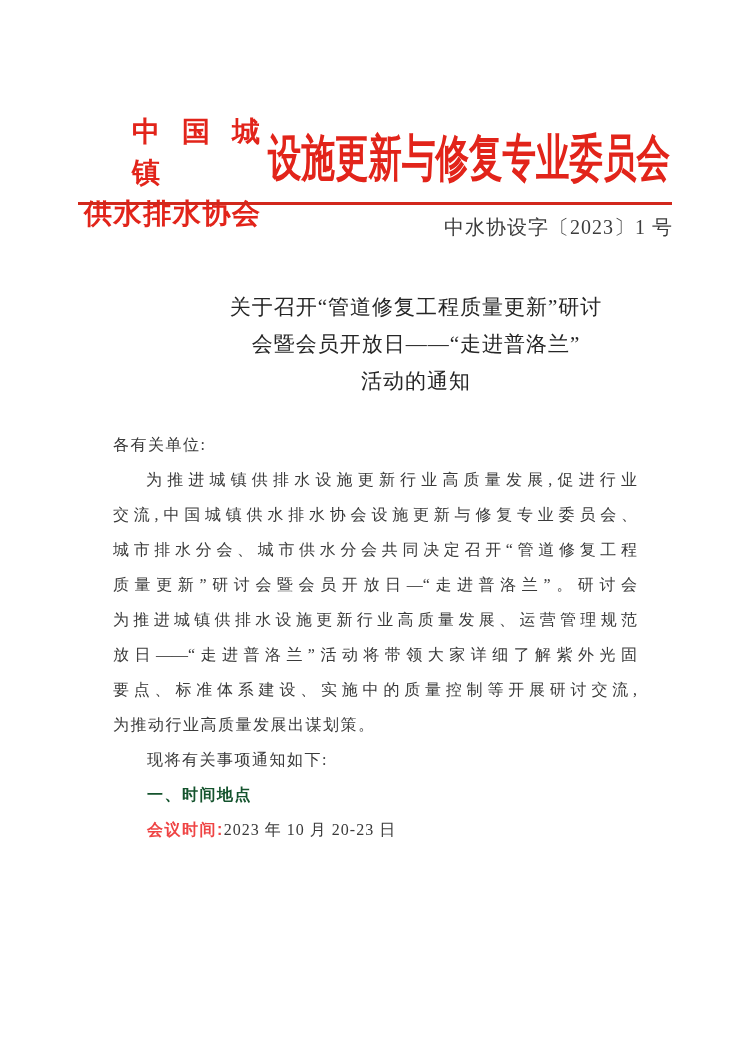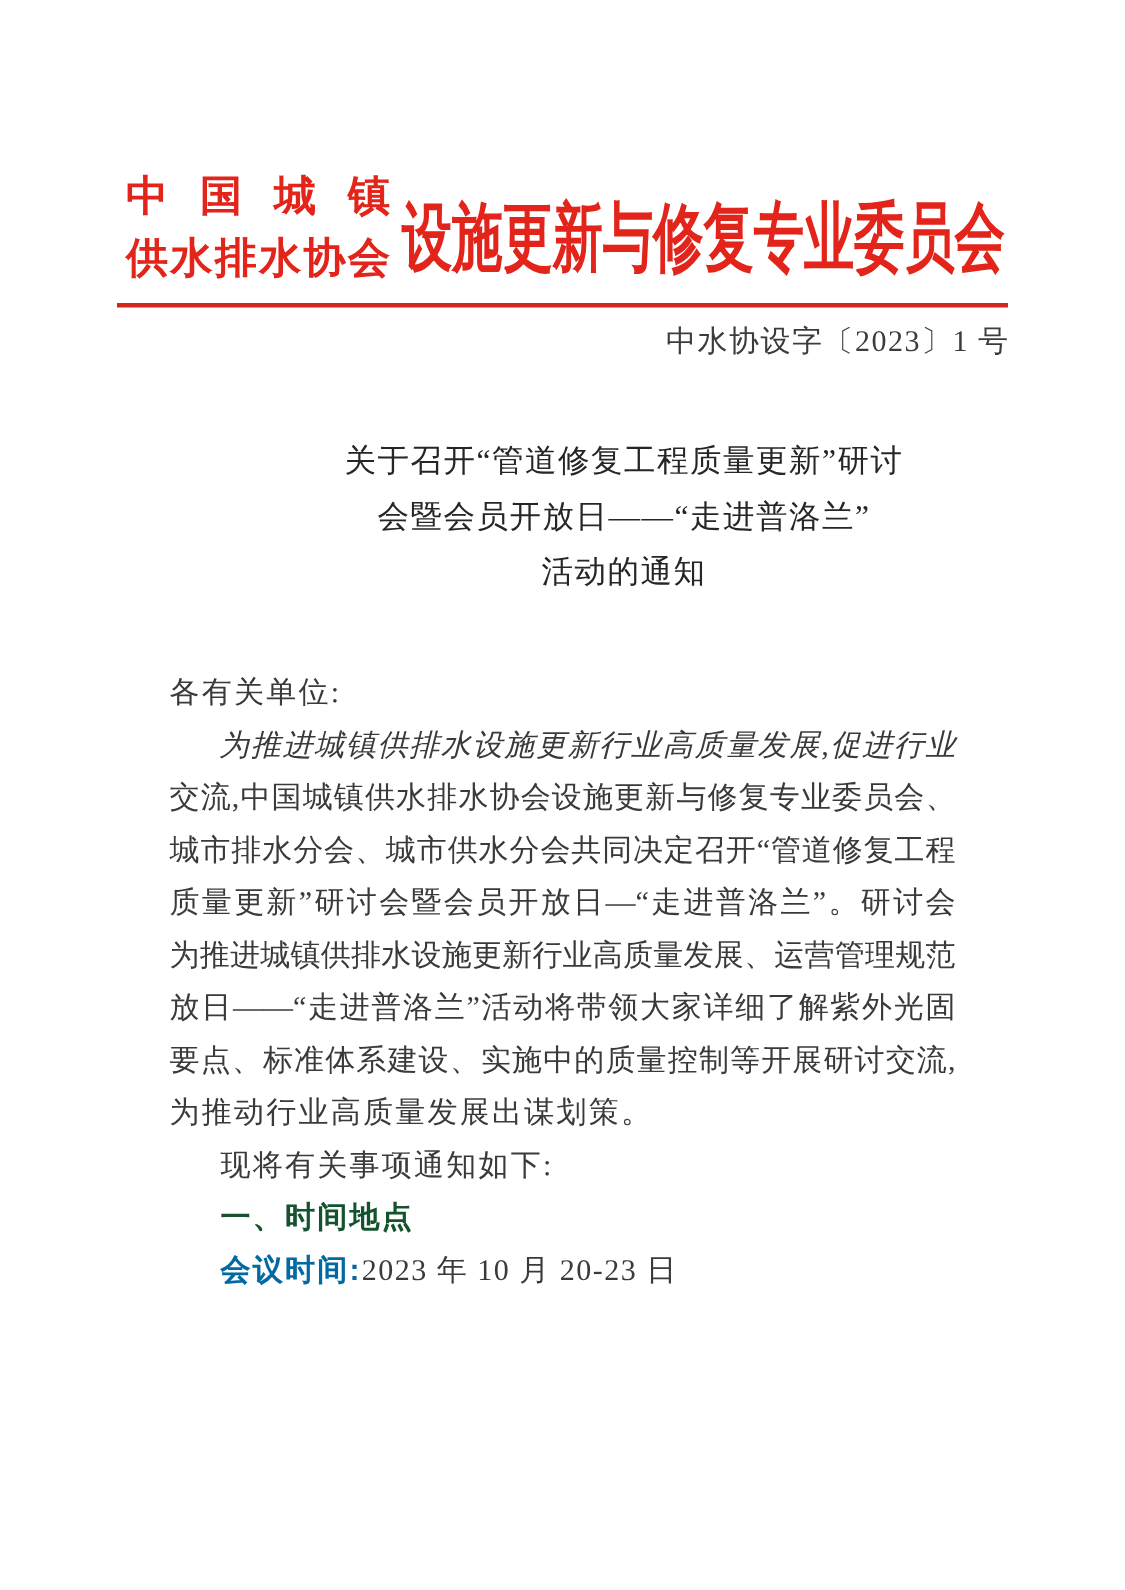--- a/index.html
+++ b/index.html
@@ -9,21 +9,21 @@
     background:#ffffff;
     overflow:hidden;
     font-family:"Liberation Serif","DejaVu Serif",serif;
     color:#333333;
   }
   
   .org{
     position:absolute;left:84px;top:111px;width:176px;
     color:#e2241a;font-weight:600;font-size:28px;line-height:41px;
   }
-  .org-line1{text-align:justify;text-align-last:justify;}
+  .org-line1{text-align:justify;text-align-last:justify;margin-left:48px;}
   .org-line2{text-align:justify;text-align-last:justify;}
   .committee{
     position:absolute;left:268px;top:130px;
     font-family:"Liberation Sans","DejaVu Sans",sans-serif;
     font-size:50px;line-height:56px;font-weight:800;
     color:#e2241a;white-space:nowrap;
     transform:scaleX(0.67);transform-origin:left top;
     letter-spacing:0;
   }
   .red-divider{
@@ -35,35 +35,35 @@
     font-size:20px;letter-spacing:1px;color:#3c3c3c;white-space:nowrap;
   }
   
   .doc-title{
     position:absolute;left:0;top:289px;width:750px;
     text-align:center;font-size:21px;line-height:37px;
     font-weight:400;letter-spacing:1px;color:#262626;margin-left:41px;
   }
   
   .body-block{
-    position:absolute;left:113px;top:445px;width:524px;
-    font-size:20px;line-height:35px;color:#3a3a3a;
+    position:absolute;left:113px;top:427px;width:524px;
+    font-size:16px;line-height:35px;color:#3a3a3a;
   }
   .line{height:35px;}
   .fill{text-align:justify;text-align-last:justify;}
-  .indent1{text-indent:33px;font-style:italic;}
+  .indent1{text-indent:33px;}
   .indent2{text-indent:34px;}
   .loose{letter-spacing:1.5px;}
   .hei{
     font-family:"Liberation Sans","DejaVu Sans",sans-serif;
     font-weight:700;color:#14532d;
   }
   .hei-label{
     font-family:"Liberation Sans","DejaVu Sans",sans-serif;
-    font-weight:700;color:#0369a1;letter-spacing:1.5px;
+    font-weight:700;color:#ef4444;letter-spacing:1.5px;
   }
   .time-value{letter-spacing:1px;}
 </style>
 </head>
 <body>
 
 <div class="page">
 
   <div class="org">
     <div class="org-line1">中 国 城 镇</div>

